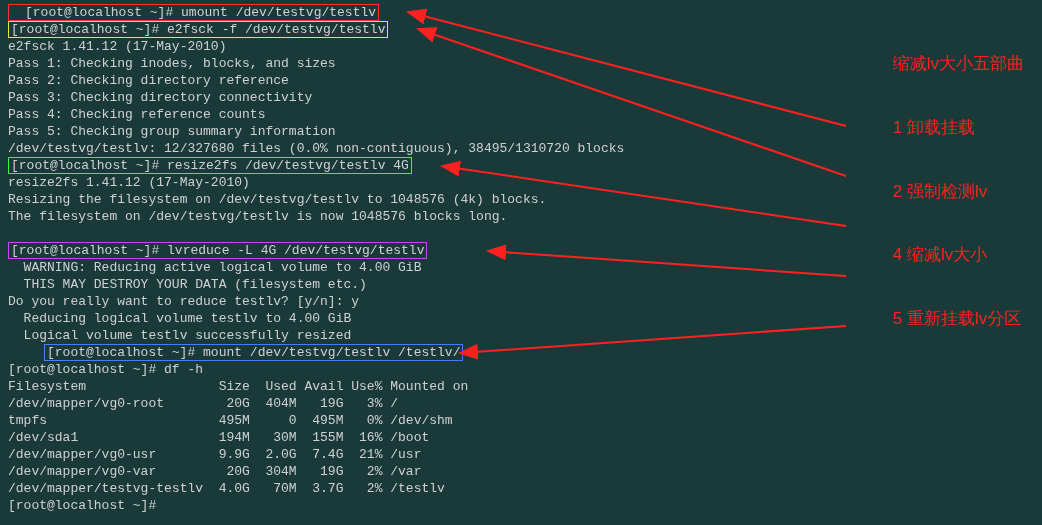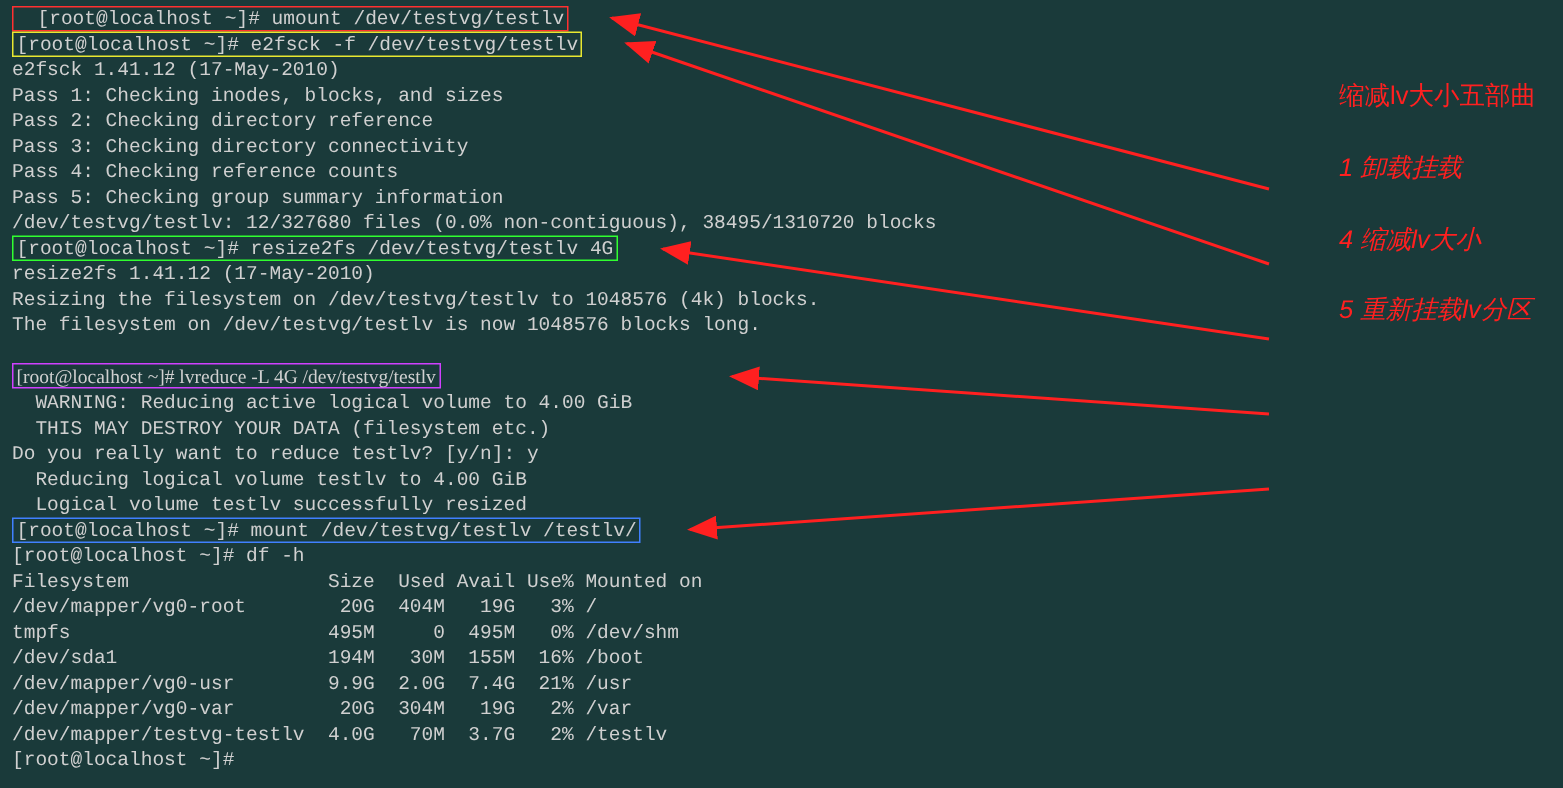--- a/index.html
+++ b/index.html
@@ -20,32 +20,32 @@
   }
   .box {
     display: inline-block;
     border: 1px solid;
     padding: 0 2px;
     line-height: 15px;
   }
   .box-red    { border-color: #ff3030; padding-left: 16px; }
   .box-yellow { border-color: #e8e830; }
   .box-green  { border-color: #30ff30; }
-  .box-purple { border-color: #d040ff; font-family: Liberation Serif, serif; }
-  .box-blue   { border-color: #4080ff; }
+  .box-purple { border-color: #d040ff; }
+  .box-blue   { border-color: #4080ff; margin-left: 36px; }
   .annotations {
     position: absolute;
     right: 18px;
     top: 52px;
     color: #ff2020;
     font-family: "Microsoft YaHei", sans-serif;
     font-size: 17px;
     line-height: 1.4;
   }
-  .annotations .item { margin-top: 24px; font-style: italic; }
+  .annotations .item { margin-top: 40px; }
   svg.arrows {
     position: absolute;
     left: 0;
     top: 0;
     width: 1042px;
     height: 525px;
     pointer-events: none;
   }
 </style>
 </head>
@@ -83,20 +83,21 @@
 <div class="line">tmpfs                      495M     0  495M   0% /dev/shm</div>
 <div class="line">/dev/sda1                  194M   30M  155M  16% /boot</div>
 <div class="line">/dev/mapper/vg0-usr        9.9G  2.0G  7.4G  21% /usr</div>
 <div class="line">/dev/mapper/vg0-var         20G  304M   19G   2% /var</div>
 <div class="line">/dev/mapper/testvg-testlv  4.0G   70M  3.7G   2% /testlv</div>
 <div class="line">[root@localhost ~]# </div>
 
 <div class="annotations">
   <div>缩减lv大小五部曲</div>
   <div class="item">1 卸载挂载</div>
+  <div class="item">2 强制检测lv</div>
   <div class="item">4 缩减lv大小</div>
   <div class="item">5 重新挂载lv分区</div>
 </div>
 
 <svg class="arrows">
   <defs>
     <marker id="ah" markerWidth="10" markerHeight="8" refX="9" refY="4" orient="auto">
       <polygon points="0 0, 10 4, 0 8" fill="#ff2020"></polygon>
     </marker>
   </defs>

